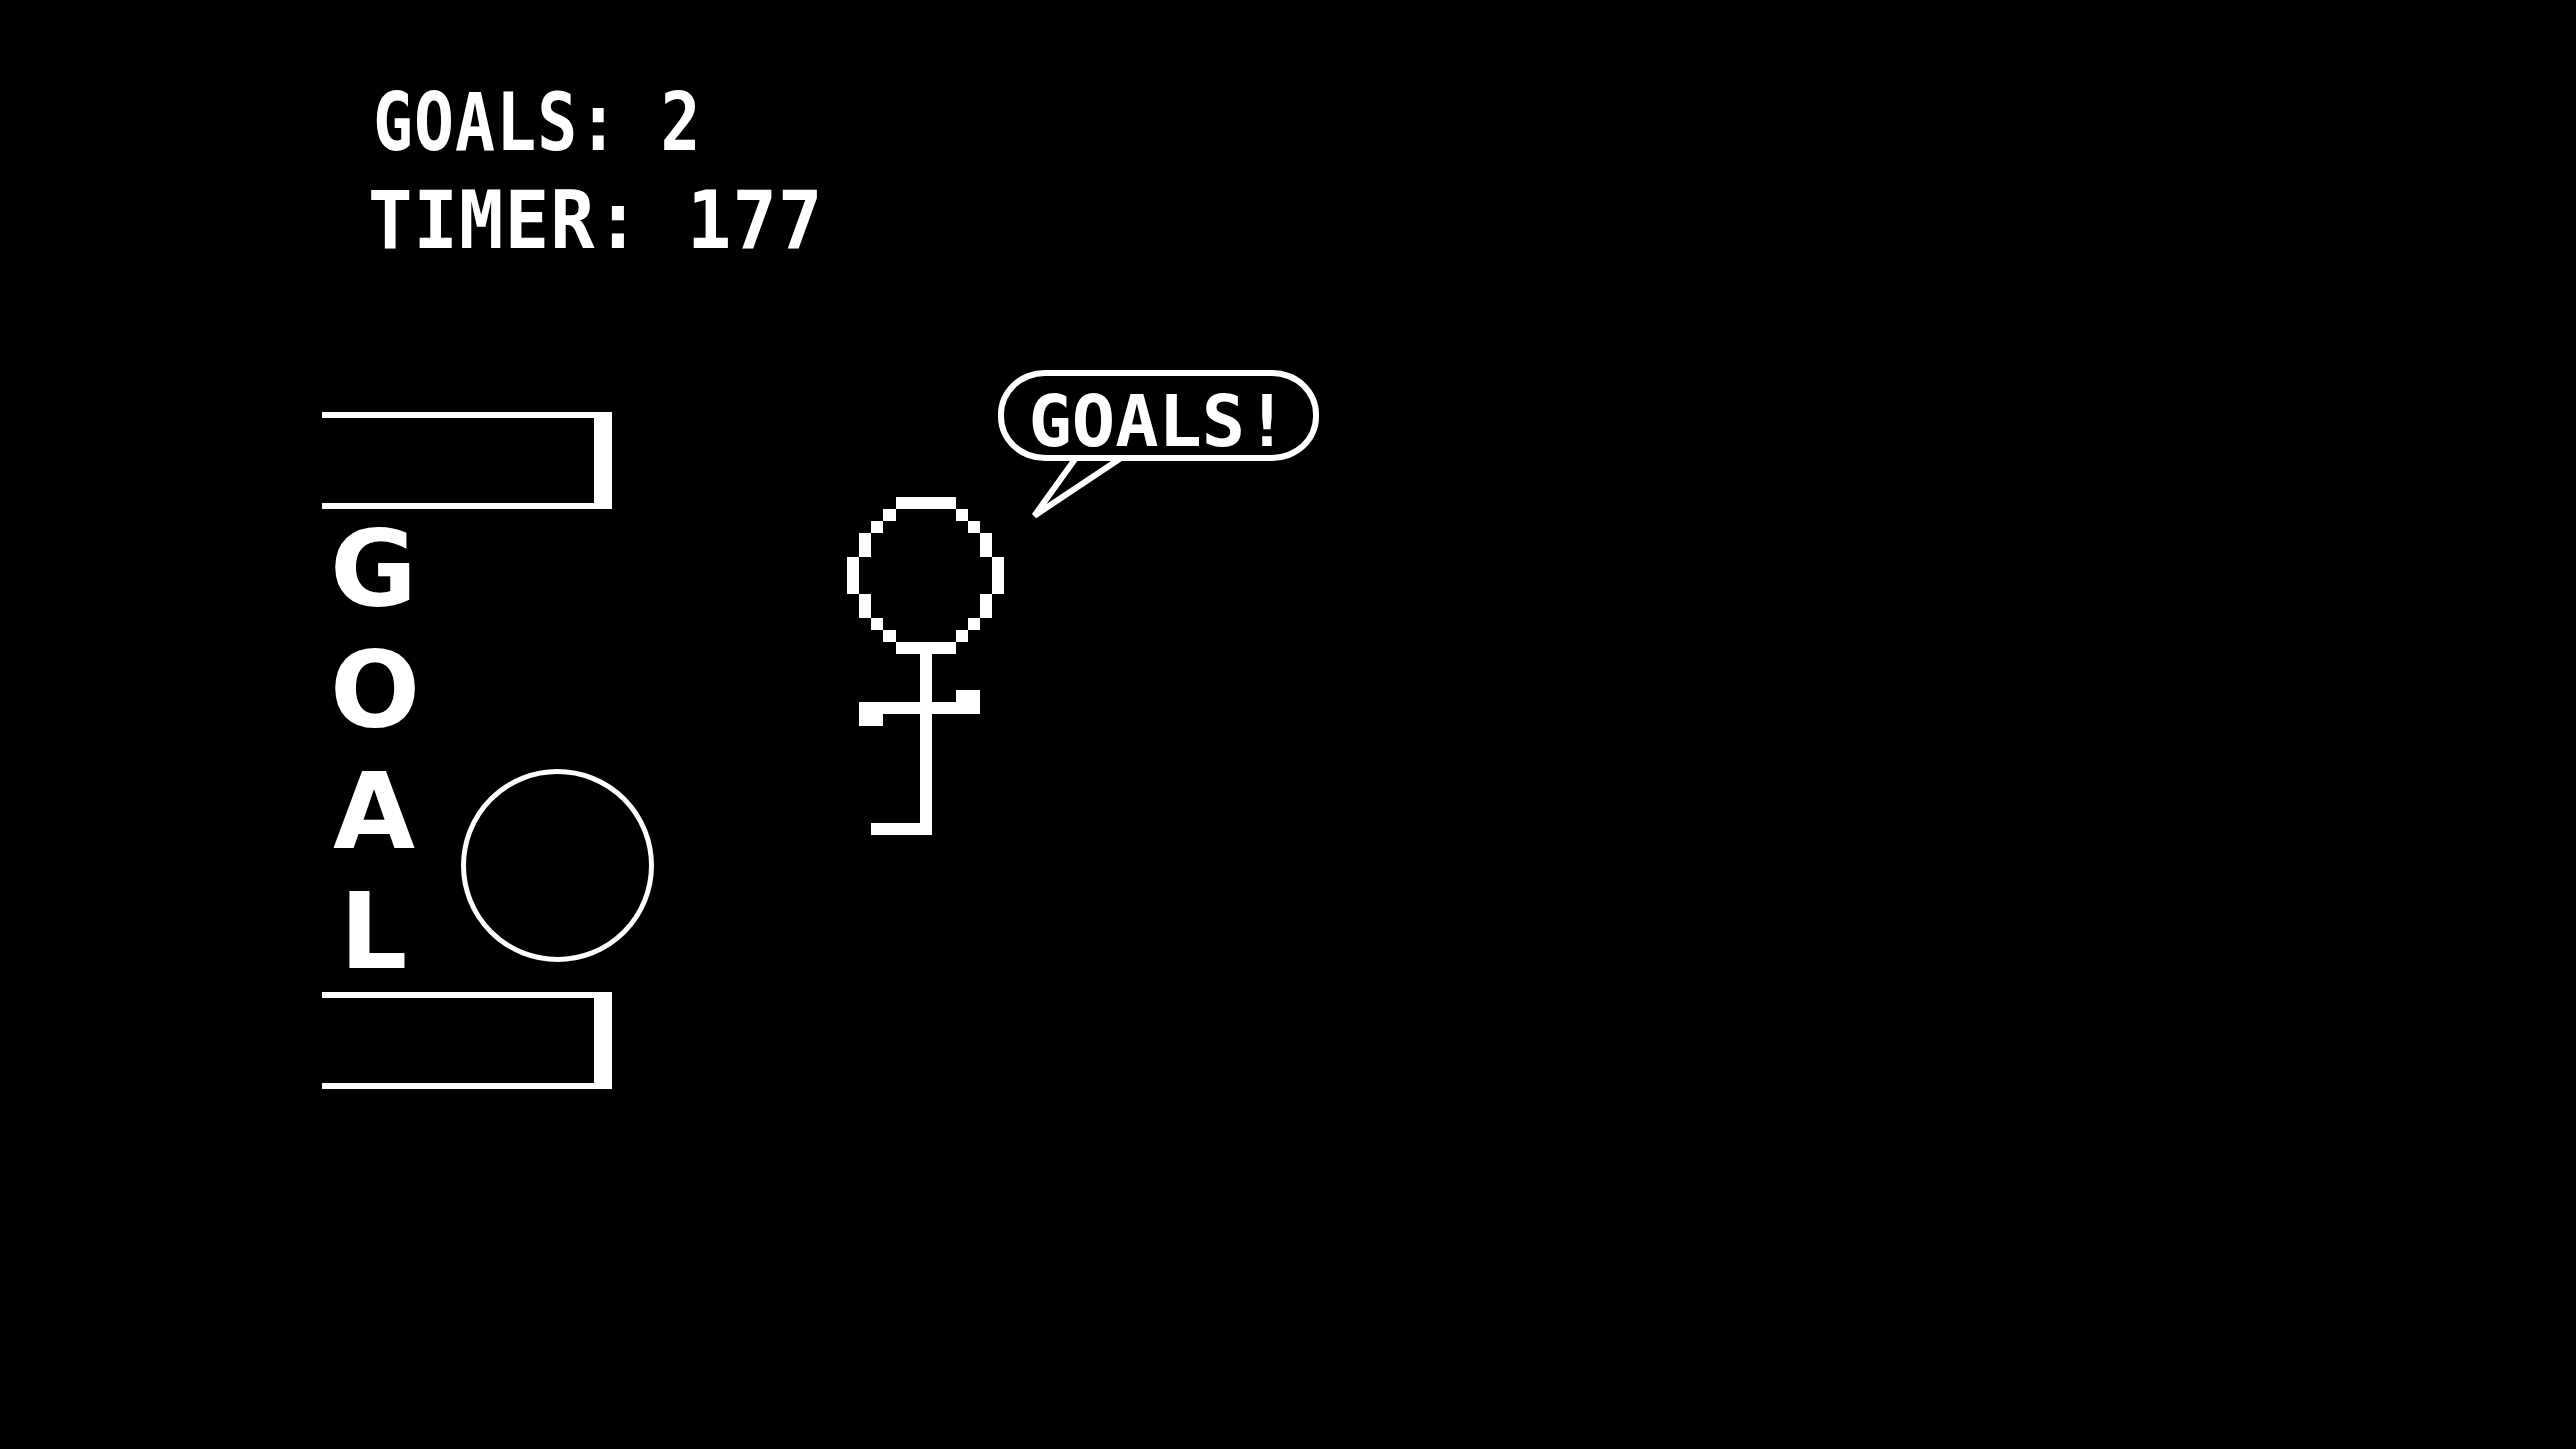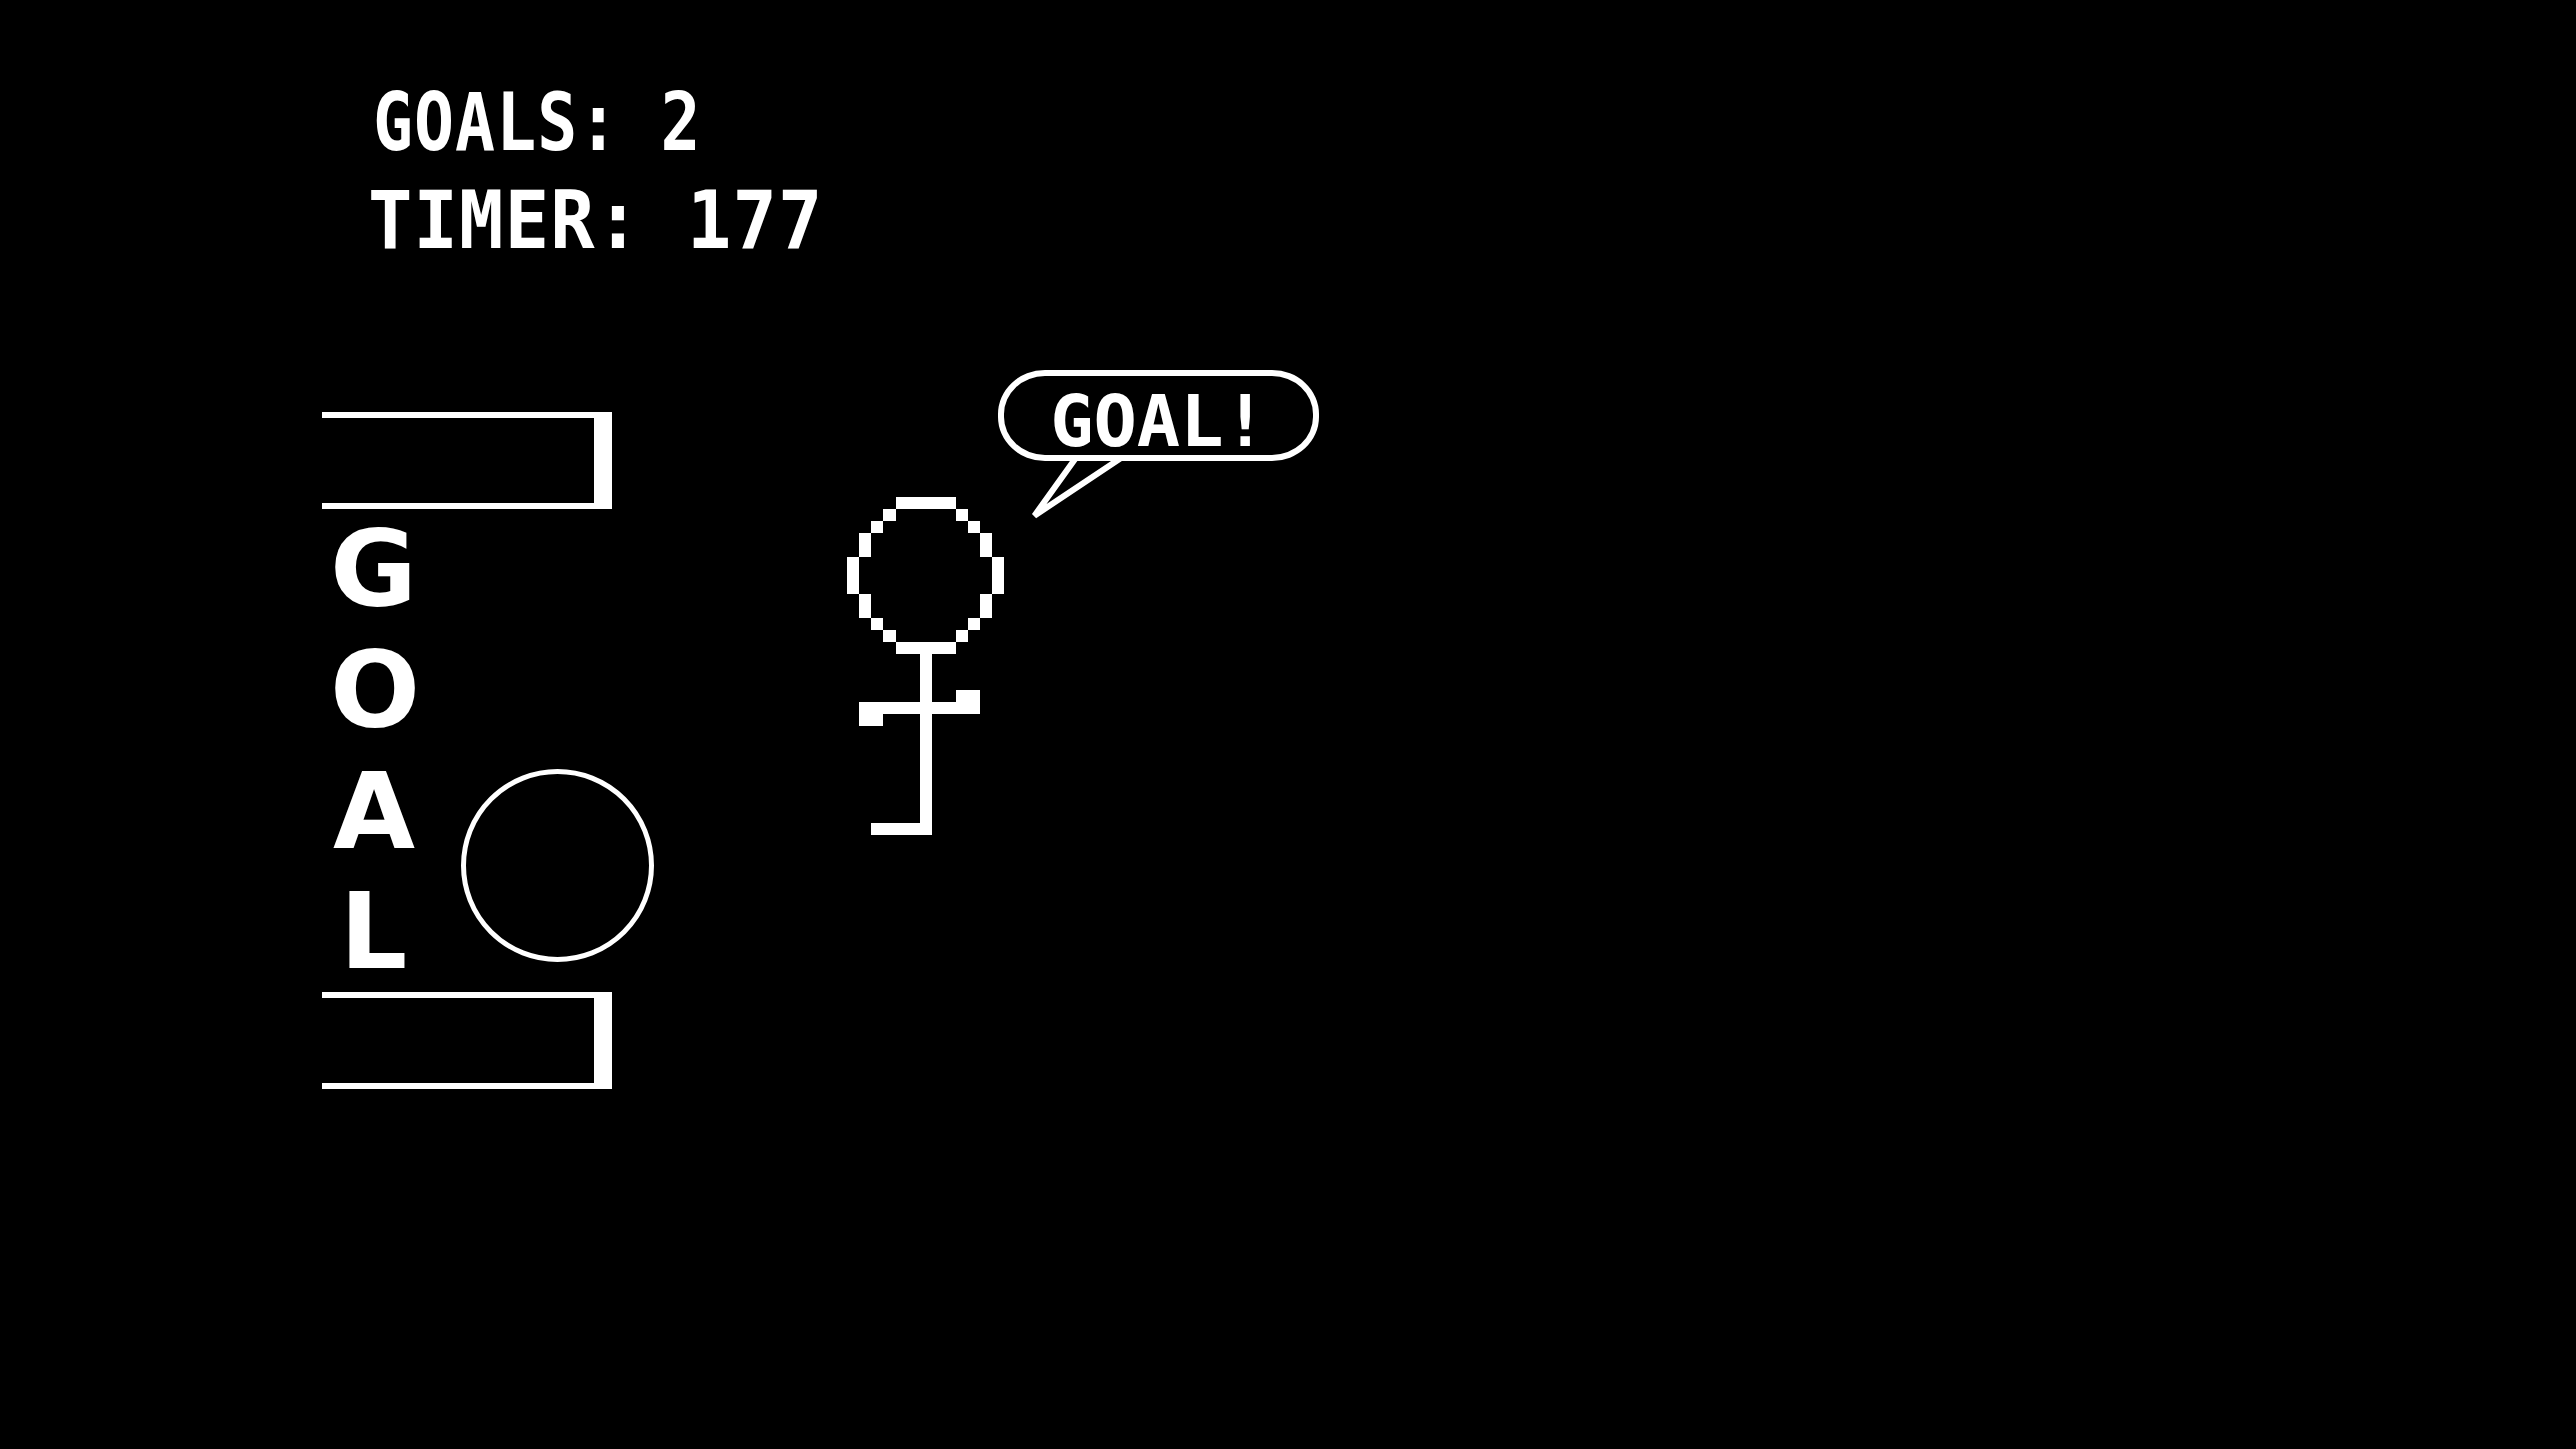--- a/index.html
+++ b/index.html
@@ -156,17 +156,17 @@
         <rect x="1299" y="1188" width="90" height="18"></rect>
       </g>
     </svg>
   </div>
 
   <svg id="bubble-tail" width="2576" height="1449" viewBox="0 0 3840 2160">
     <polygon points="1548,640 1672,640 1542,732 1598,640" fill="#000000"></polygon>
     <polyline points="1605,642 1542,730 1680,638" fill="none" stroke="#ffffff" stroke-width="9" stroke-linejoin="miter"></polyline>
   </svg>
   <div id="bubble">
-    <div id="bubble-text">GOAL!</div>
+    <div id="bubble-text">GOALS!</div>
   </div>
 
 </div>
 
 
 </body></html>

